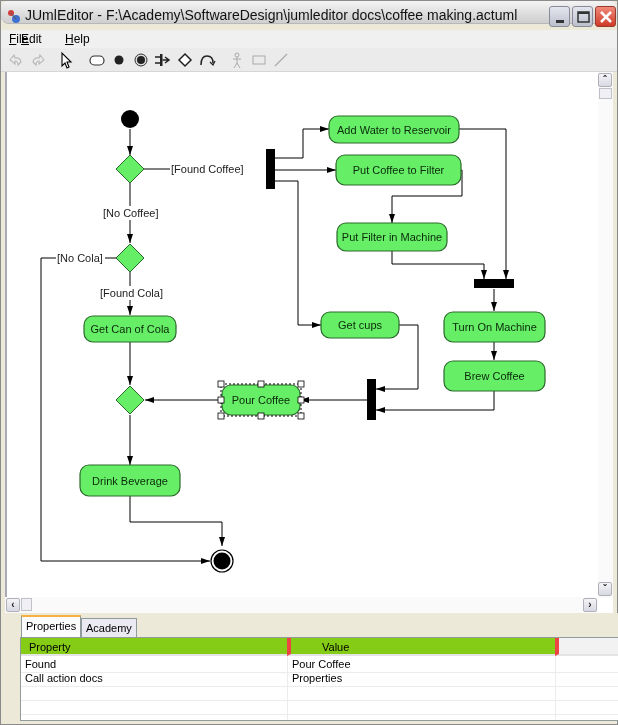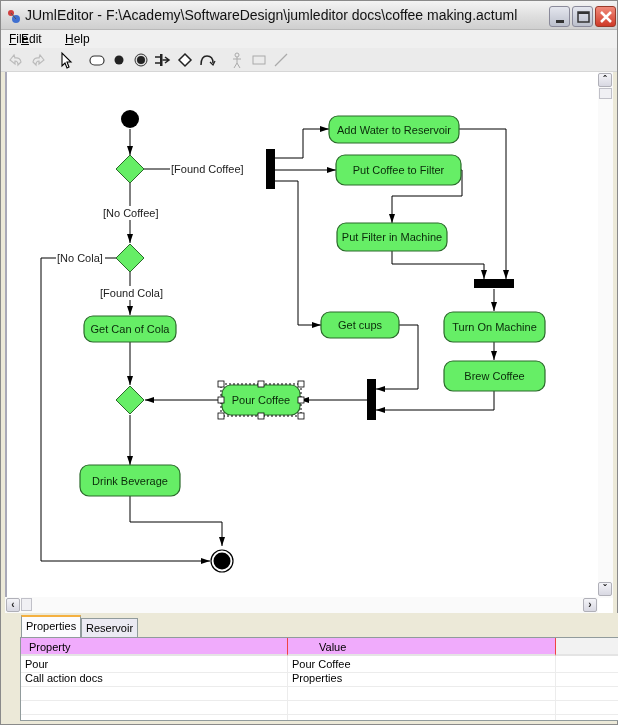--- a/index.html
+++ b/index.html
@@ -1,19 +1,19 @@
 <!DOCTYPE html>
 <html><head>
 <meta charset="utf-8">
 <style>
   * { box-sizing: border-box; margin: 0; padding: 0; }
   html, body { width: 618px; height: 725px; overflow: hidden; background: #ece9d8; font-family: "Liberation Sans", sans-serif; }
   .window { position: absolute; left: 0; top: 0; width: 618px; height: 725px; background: #ece9d8; border: 1px solid #8a8a8a; }
-  .titlebar { position: absolute; left: 0; top: 0; width: 616px; height: 29px;
-    background: linear-gradient(#f4f4f4, #dcdcdc 60%, #cfcfcf); border-bottom: 1px solid #b8b8b8; }
+  .titlebar { position: absolute; left: 0; top: 0; width: 616px; height: 23px;
+    background: linear-gradient(#f4f4f4, #dcdcdc 60%, #cfcfcf); border-bottom: 1px solid #b8b8b8; border-radius: 8px; }
   .app-icon { position: absolute; left: 5px; top: 7px; width: 16px; height: 16px; }
   .title-text { position: absolute; left: 24px; top: 6px; font-size: 14px; color: #111; white-space: nowrap; }
   .winbtn { position: absolute; top: 5px; width: 21px; height: 21px; border-radius: 3px; border: 1px solid #8a8a9a;
     background: linear-gradient(#e4e6ee, #bcc0cc); }
   .winbtn.min { left: 548px; }
   .winbtn.max { left: 571px; }
   .winbtn.close { left: 594px; background: linear-gradient(#f08a7a, #cf3a28); border-color: #9a3a2a; }
   .winbtn svg { position: absolute; left: 0; top: 0; }
   .menubar { position: absolute; left: 0; top: 29px; width: 616px; height: 18px; background: #f0f0f0; padding-left: 32px; }
   .menu-item { position: absolute; top: 2px; font-size: 12px; color: #000; }
@@ -23,22 +23,22 @@
   .vscroll { position: absolute; left: 597px; top: 71px; width: 15px; height: 526px; background: #fafafa; }
   .hscroll { position: absolute; left: 4px; top: 596px; width: 593px; height: 16px; background: #fafafa; }
   .sbtn { position: absolute; width: 14px; height: 14px; border: 1px solid #b0b0b8; border-radius: 2px;
     background: linear-gradient(#f4f4f8, #d8d8e2); font-size: 10px; line-height: 12px; text-align: center; color: #222; font-weight: bold; }
   .sthumb { position: absolute; border: 1px solid #c0c0c8; background: #f0f0f4; }
   .panel { position: absolute; left: 17px; top: 612px; width: 609px; height: 100px; background: #ece9d8; }
   .tab { position: absolute; top: 5px; height: 19px; font-size: 11px; padding: 3px 4px 0 4px; border: 1px solid #919b9c; border-bottom: none; background: #f4f3ee; color: #000; }
   .tab.active { left: 3px; top: 2px; height: 22px; background: #fcfcfe; border-top: 2px solid #f4b040; z-index: 2; }
   .tab.inactive { left: 63px; background: #ebeaf3; }
   .table { position: absolute; left: 2px; top: 24px; width: 605px; height: 84px; background: #fff; border: 1px solid #919b9c; }
-  .th { position: absolute; top: 0; height: 18px; font-size: 11px; color: #000; padding: 3px 0 0 8px; background: #f0abfc; border-bottom: 2px solid #e4e4e4; }
-  .th.sep { border-left: 1px solid #ef4444; padding-left: 31px; }
+  .th { position: absolute; top: 0; height: 18px; font-size: 11px; color: #000; padding: 3px 0 0 8px; background: #84cc16; border-bottom: 2px solid #e4e4e4; }
+  .th.sep { border-left: 4px solid #ef4444; padding-left: 31px; }
   .cell { position: absolute; font-size: 11px; color: #000; height: 14px; padding-left: 4px; }
   .rowline { position: absolute; left: 0; width: 603px; height: 1px; background: #ececec; }
   .colline { position: absolute; top: 18px; width: 1px; height: 64px; background: #ececec; }
   svg text { font-family: "Liberation Sans", sans-serif; }
 </style>
 </head>
 <body>
 
 <div class="window">
 
@@ -225,30 +225,30 @@
     <div class="sbtn" style="left:0;top:510px">ˇ</div>
   </div>
   <div class="hscroll">
     <div class="sbtn" style="left:1px;top:1px">‹</div>
     <div class="sthumb" style="left:16px;top:1px;width:11px;height:13px"></div>
     <div class="sbtn" style="left:578px;top:1px">›</div>
   </div>
 
   <div class="panel">
     <div class="tab active">Properties</div>
-    <div class="tab inactive">Reservoir</div>
+    <div class="tab inactive">Academy</div>
     <div class="table">
       <div class="th" style="left:0;width:266px">Property</div>
       <div class="th sep" style="left:266px;width:268px">Value</div>
       <div class="th sep" style="left:534px;width:69px;background:#f2f2f2"></div>
       <div class="colline" style="left:266px"></div>
       <div class="colline" style="left:534px"></div>
       <div class="rowline" style="top:34px"></div>
       <div class="rowline" style="top:48px"></div>
       <div class="rowline" style="top:62px"></div>
       <div class="rowline" style="top:76px"></div>
-      <div class="cell" style="left:0;top:20px">Pour</div>
+      <div class="cell" style="left:0;top:20px">Found</div>
       <div class="cell" style="left:267px;top:20px">Pour Coffee</div>
       <div class="cell" style="left:0;top:34px">Call action docs</div>
       <div class="cell" style="left:267px;top:34px">Properties</div>
     </div>
   </div>
 </div>
 
 </body></html>

